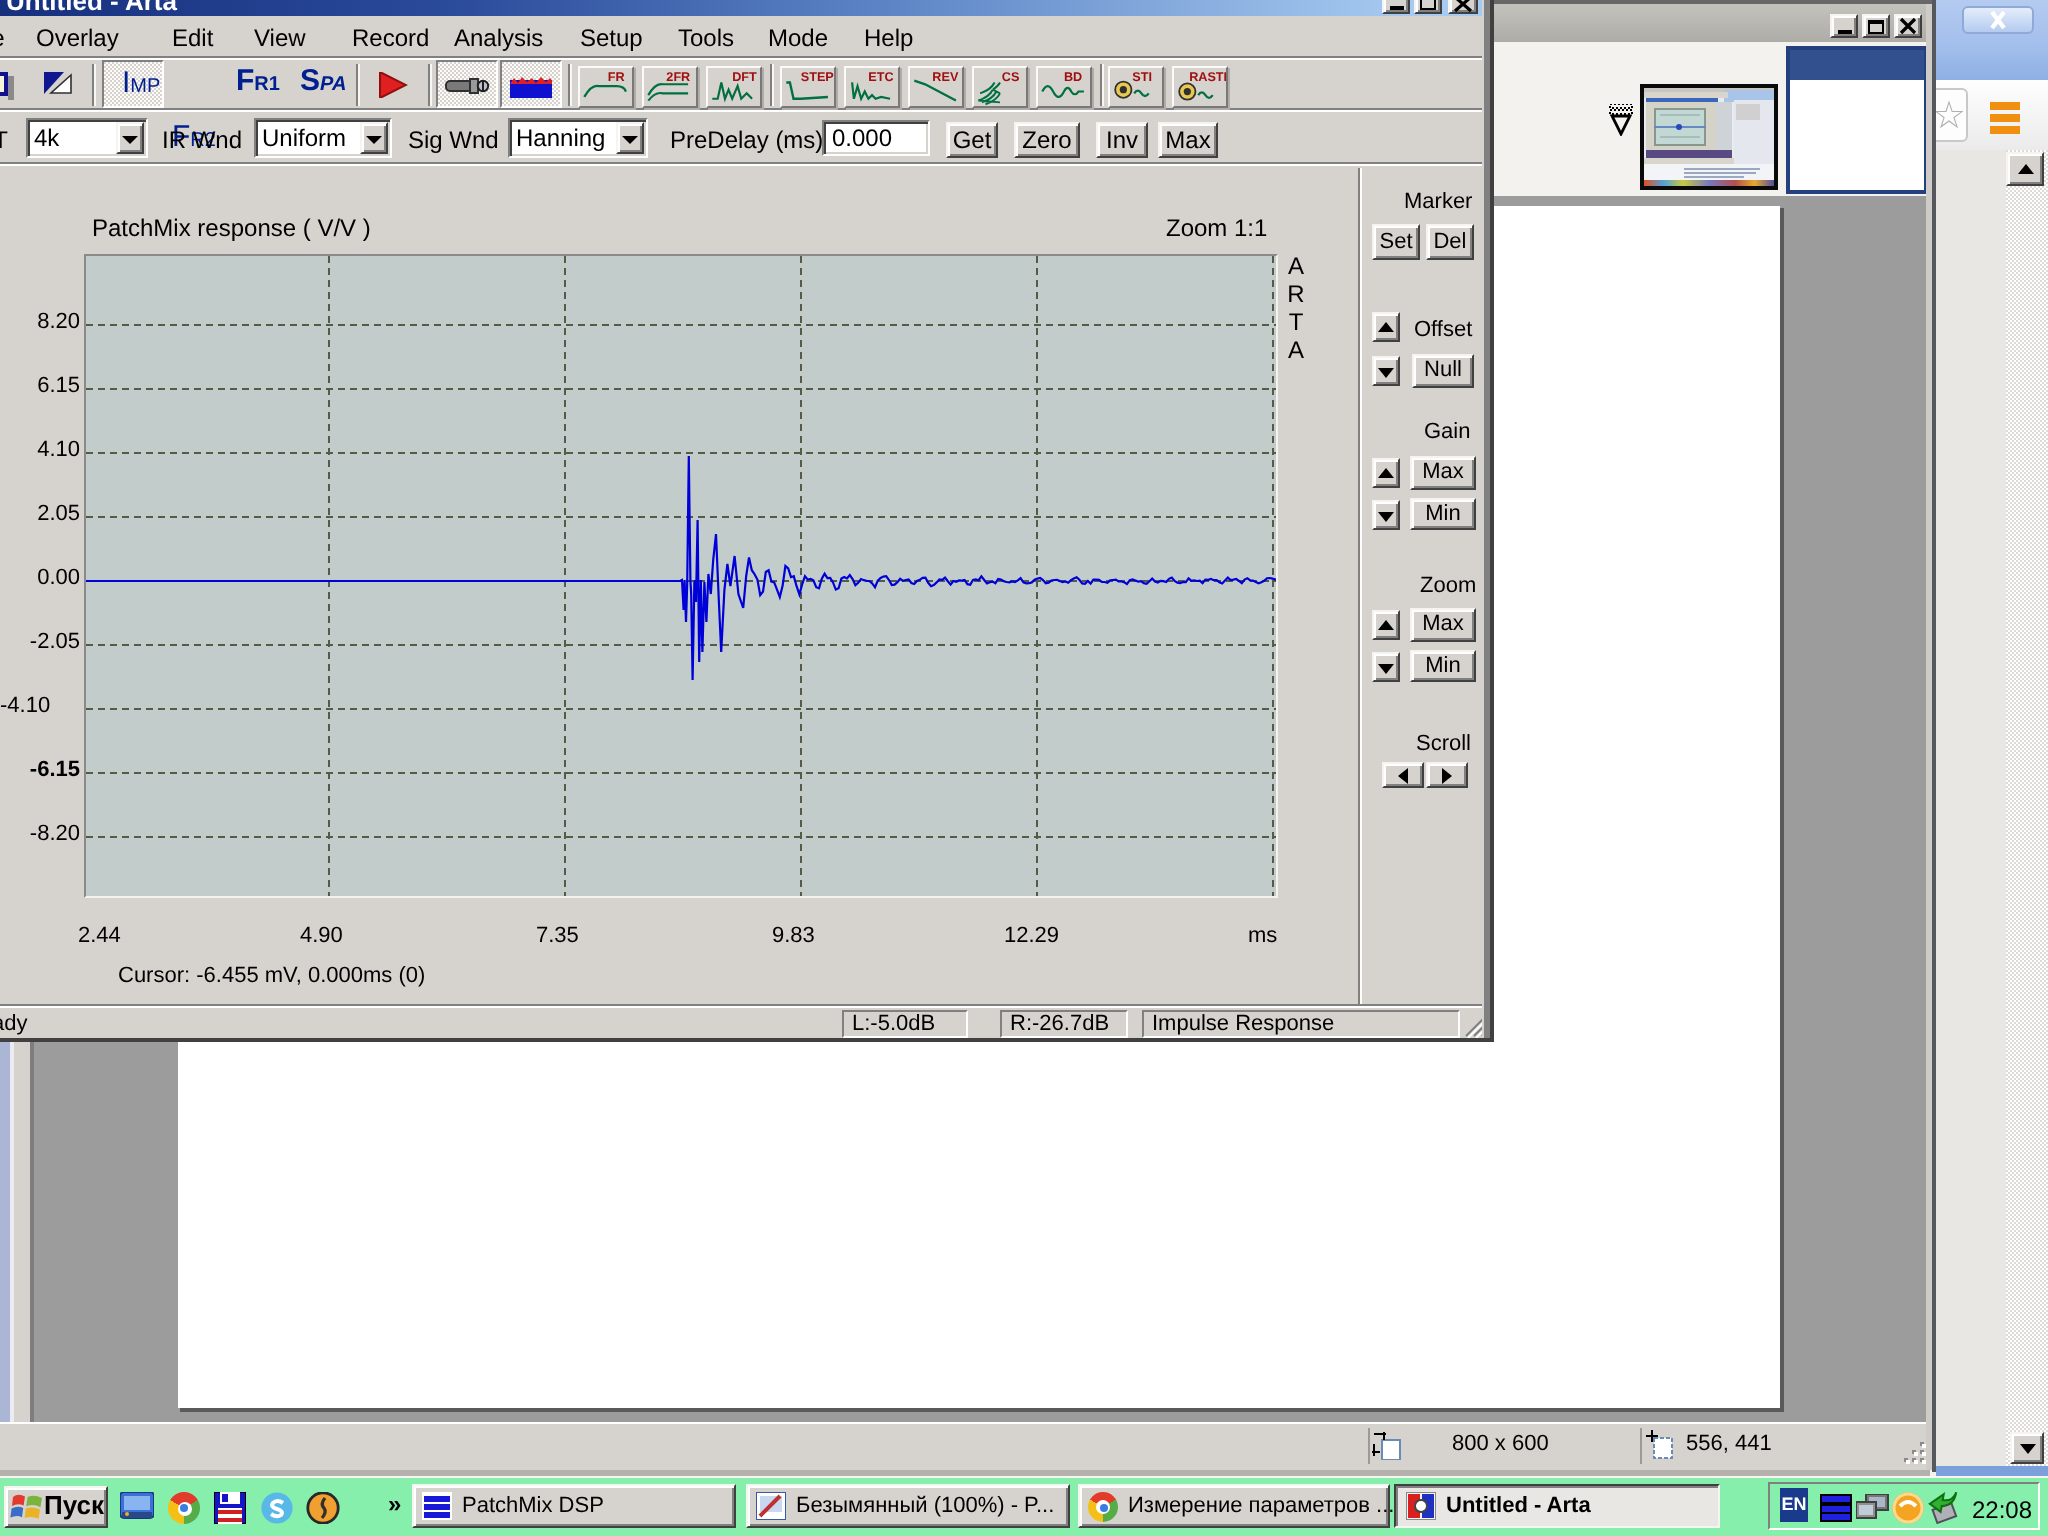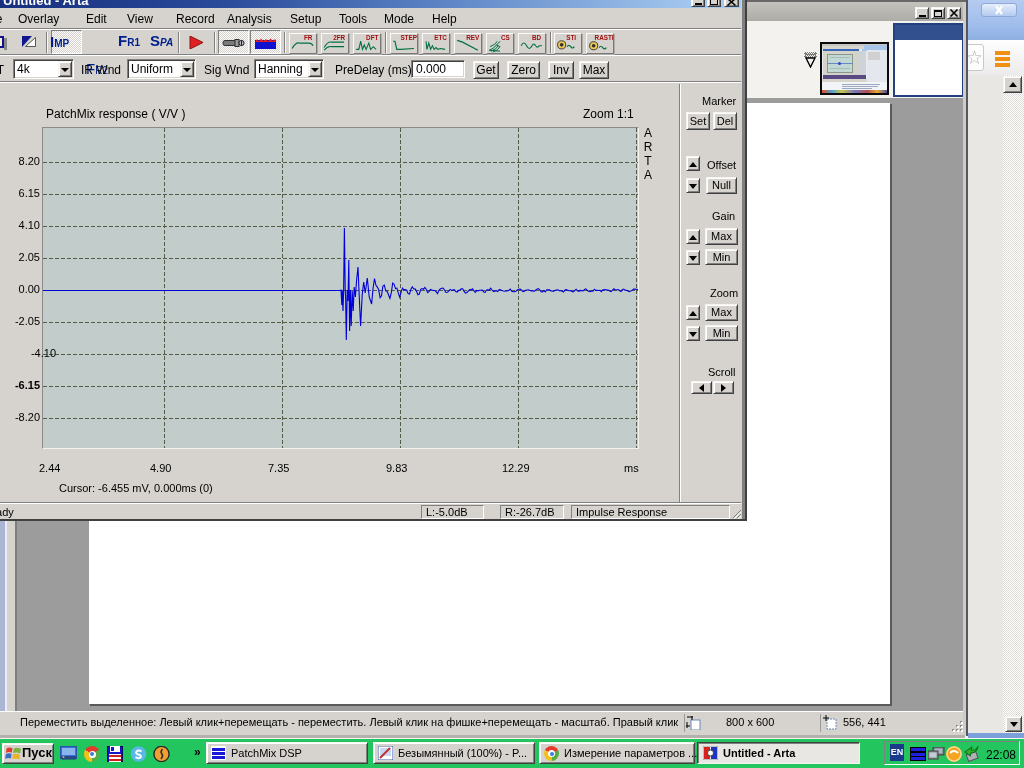--- a/index.html
+++ b/index.html
@@ -88,21 +88,20 @@
  <div class="ab" style="left:890px;top:104px;width:2px;height:602px;background:#5a5a5a;"></div>
  <div class="ab" style="left:90px;top:704px;width:802px;height:2px;background:#5a5a5a;"></div>
 
  <div class="ab" style="left:0;top:521px;width:5px;height:217px;background:#aab6d4;"></div>
  <div class="ab" style="left:5px;top:521px;width:2px;height:190px;background:#eceaf2;"></div>
  <div class="ab" style="left:7px;top:521px;width:9px;height:190px;background:#d6d3ce;"></div>
  <div class="ab" style="left:15px;top:521px;width:2px;height:190px;background:#7e7e7e;"></div>
 
  <div class="ab" style="left:0;top:711px;width:965px;height:24px;background:#d6d3ce;border-top:1px solid #fff;"></div>
  <div class="ab" style="left:0;top:735px;width:965px;height:3px;background:#b4b1ac;"></div>
- <div class="ab s11" style="left:20px;top:716px;color:#000;">Переместить выделенное: Левый клик+перемещать - переместить. Левый клик на фишке+перемещать - масштаб. Правый клик</div>
  <div class="ab" style="left:684px;top:714px;width:1px;height:18px;background:#9a9a9a;"></div>
  <div class="ab" style="left:686px;top:716px;width:15px;height:14px;">
    <svg width="15" height="14">
           <rect x="5" y="4" width="9" height="10" fill="#fff" stroke="#6a8ab8"></rect>
           <path d="M1 1 h6 M6 0 v4 M1 6 v6 M0 10 h4" stroke="#000" fill="none"></path>
         </svg>
  </div>
  <div class="ab s11" style="left:726px;top:716px;">800 x 600</div>
  <div class="ab" style="left:820px;top:714px;width:1px;height:18px;background:#9a9a9a;"></div>
  <div class="ab" style="left:823px;top:715px;width:15px;height:15px;">
@@ -168,21 +167,21 @@
  <div class="ab" style="left:-4px;top:36px;width:8px;height:12px;background:#f8f4d8;border:2px solid #101090;"></div>
  <div class="ab" style="left:4px;top:38px;width:3px;height:12px;background:#8a8a8a;"></div>
 
  <svg class="ab" style="left:22px;top:36px;" width="15" height="12" viewBox="0 0 15 12">
    <path d="M0 0 L10 0 L0 11 Z" fill="#101890"></path>
    <path d="M13.5 1.5 L13.5 10.5 L3.5 10.5 Z" fill="#fff" stroke="#303030" stroke-width="0.8"></path>
  </svg>
  <div class="ab sep" style="left:46px;top:32px;height:21px;"></div>
 
  <div class="ab tog" style="left:51px;top:30px;width:31px;height:24px;"></div>
- <div class="ab" style="left:50px;top:33px;color:#002090;font-weight:bold;font-size:15px;line-height:17px;">I<span style="font-size:10px;">MP</span></div>
+ <div class="ab" style="left:61px;top:33px;color:#002090;font-weight:normal;font-size:15px;line-height:17px;">I<span style="font-size:10px;">MP</span></div>
  <div class="ab" style="left:86px;top:32px;color:#002090;font-weight:normal;font-size:15px;line-height:18px;margin-top:28px;">F<span style="font-size:10px;">R2</span></div>
  <div class="ab" style="left:118px;top:32px;color:#002090;font-weight:bold;font-size:15px;line-height:18px;">F<span style="font-size:10px;">R1</span></div>
  <div class="ab" style="left:150px;top:32px;color:#002090;font-weight:bold;font-size:15px;line-height:18px;">S<span style="font-size:10px;font-style:italic;">PA</span></div>
  <div class="ab sep" style="left:178px;top:32px;height:21px;"></div>
  <svg class="ab" style="left:189px;top:36px;" width="15" height="13" viewBox="0 0 15 13">
         <path d="M1 0 L14 6.5 L1 13 Z" fill="#e02020" stroke="#901010" stroke-width="1"></path>
       </svg>
  <div class="ab sep" style="left:214px;top:32px;height:21px;"></div>
 
  <div class="ab tog" style="left:218px;top:30px;width:31px;height:24px;"></div>
@@ -294,21 +293,21 @@
   <polyline fill="none" stroke="#0000d8" stroke-width="1.1" points="0,162.5 297,162.5 298,162 298.8,177 299.3,162 300,183 300.6,164 301.4,100 302.2,162 302.6,169 303.3,212 304.2,162 305,173 305.8,132 306.6,203 307.4,162 308.2,198 309.2,163 310.2,183 311.2,159 312.4,169 313.6,152 315.0,139 316.4,172 317.6,198 319.2,167 320.7,154 322.2,165 324.3,150 326.2,169 328.6,176 330.1,160 331.5,150.7 332.9,157.1 334.3,159.1 335.7,161.8 337.1,169.6 338.5,167.8 339.9,158.0 341.3,157.1 342.7,162.8 344.1,163.2 345.5,166.8 346.9,170.5 348.3,164.9 349.7,155.0 351.1,156.2 352.5,160.6 353.9,160.1 355.3,165.1 356.7,169.2 358.1,164.1 359.5,160.1 360.9,161.8 362.3,161.5 363.7,162.2 365.1,165.6 366.5,166.1 367.9,161.3 369.3,158.8 370.7,161.0 372.1,160.9 373.5,163.2 374.9,166.8 376.3,166.1 377.7,161.3 379.1,160.5 380.5,161.2 381.9,159.5 383.3,161.5 384.7,164.6 386.1,163.4 387.5,161.5 388.9,162.1 390.3,162.4 391.7,162.5 393.1,163.7 394.5,165.6 395.9,162.3 397.3,161.0 398.7,160.3 400.1,160.1 401.5,162.0 402.9,164.5 404.3,164.3 405.7,163.1 407.1,161.4 408.5,162.4 409.9,162.0 411.3,161.7 412.7,163.5 414.1,164.0 415.5,162.5 416.9,161.9 418.3,160.9 419.7,160.8 421.1,163.4 422.5,165.1 423.9,164.5 425.3,163.2 426.7,161.7 428.1,161.9 429.5,160.8 430.9,162.6 432.3,164.3 433.7,162.5 435.1,162.9 436.5,162.2 437.9,162.3 439.3,162.0 440.7,164.1 442.1,164.4 443.5,162.0 444.9,161.7 446.3,162.1 447.7,160.2 449.1,162.0 450.5,163.7 451.9,163.1 453.3,162.8 454.7,163.6 456.1,161.5 457.5,161.8 458.9,162.6 460.3,163.0 461.7,163.2 463.1,162.7 464.5,163.0 465.9,162.2 467.3,161.1 468.7,163.2 470.1,163.7 471.5,163.6 472.9,163.2 474.3,161.9 475.7,161.3 477.1,161.0 478.5,162.0 479.9,163.6 481.3,163.3 482.7,162.3 484.1,162.0 485.5,161.9 486.9,162.5 488.3,163.0 489.7,162.7 491.1,163.4 492.5,162.1 493.9,161.2 495.3,160.6 496.7,161.9 498.1,163.7 499.5,163.9 500.9,162.5 502.3,163.8 503.7,161.8 505.1,161.8 506.5,161.9 507.9,162.9 509.3,163.0 510.7,163.4 512.1,162.2 513.5,162.0 514.9,161.8 516.3,162.7 517.7,162.7 519.1,163.1 520.5,164.0 521.9,162.1 523.3,161.7 524.7,162.2 526.1,162.8 527.5,162.6 528.9,163.6 530.3,163.9 531.7,162.6 533.1,161.3 534.5,162.8 535.9,163.3 537.3,162.4 538.7,162.6 540.1,163.0 541.5,161.4 542.9,160.8 544.3,162.5 545.7,163.3 547.1,163.6 548.5,163.0 549.9,163.1 551.3,161.2 552.7,162.4 554.1,162.2 555.5,162.5 556.9,162.3 558.3,163.6 559.7,161.8 561.1,161.9 562.5,161.5 563.9,162.1 565.3,162.1 566.7,163.1 568.1,163.7 569.5,162.2 570.9,160.8 572.3,162.0 573.7,161.8 575.1,161.5 576.5,162.5 577.9,163.6 579.3,161.8 580.7,161.1 582.1,162.2 583.5,162.3 584.9,163.0 586.3,163.6 587.7,163.1 589.1,162.4 590.5,161.1 591.9,161.0 593.3,161.3 597,162.5"></polyline>
  </svg>
  </div>
 
  <div class="ab s11" style="left:0;top:155px;width:40px;text-align:right;">8.20</div>
  <div class="ab s11" style="left:0;top:187px;width:40px;text-align:right;">6.15</div>
  <div class="ab s11" style="left:0;top:219px;width:40px;text-align:right;">4.10</div>
  <div class="ab s11" style="left:0;top:251px;width:40px;text-align:right;">2.05</div>
  <div class="ab s11" style="left:0;top:283px;width:40px;text-align:right;">0.00</div>
  <div class="ab s11" style="left:0;top:315px;width:40px;text-align:right;">-2.05</div>
- <div class="ab s11" style="left:0;top:347px;width:40px;text-align:right;margin-left:16px;">-4.10</div>
+ <div class="ab s11" style="left:0;top:347px;width:40px;">-4.10</div>
  <div class="ab s11" style="left:0;top:379px;width:40px;text-align:right;font-weight:bold;">-6.15</div>
  <div class="ab s11" style="left:0;top:411px;width:40px;text-align:right;">-8.20</div>
 
  <div class="ab" style="left:642px;top:126px;width:12px;font-size:12px;line-height:14px;text-align:center;">A<br>R<br>T<br>A</div>
 
  <div class="ab s11" style="left:39px;top:462px;">2.44</div>
  <div class="ab s11" style="left:150px;top:462px;">4.90</div>
  <div class="ab s11" style="left:268px;top:462px;">7.35</div>
  <div class="ab s11" style="left:386px;top:462px;">9.83</div>
  <div class="ab s11" style="left:502px;top:462px;">12.29</div>
@@ -352,21 +351,21 @@
           <line x1="12" y1="2" x2="2" y2="12"></line>
           <line x1="12" y1="6" x2="6" y2="12"></line>
           <line x1="12" y1="10" x2="10" y2="12"></line>
         </g>
       </svg>
 
  <div class="ab" style="left:741px;top:0;width:6px;height:521px;background:#d6d3ce;border-right:2px solid #404040;box-shadow:inset -3px 0 0 #808080;"></div>
  <div class="ab" style="left:0;top:519px;width:747px;height:2px;background:#404040;"></div>
 </div>
 
-<div class="ab" style="left:0;top:738px;width:1024px;height:30px;background:#22c55e;border-top:1px solid #f6f5f2;">
+<div class="ab" style="left:0;top:738px;width:1024px;height:30px;background:#86efac;border-top:1px solid #f6f5f2;">
 
  <div class="ab btn" style="left:2px;top:4px;width:52px;height:21px;"></div>
  <svg class="ab" style="left:5px;top:6px;" width="17" height="16" viewBox="0 0 17 16">
   <path d="M1.5 3.5 Q4 1.5 7.5 3.2 L6.8 7.8 Q4 6.3 1 8 Z" fill="#e23a2e"></path>
   <path d="M8.8 3.5 Q12 2 16 4 L15.2 8.6 Q12 6.8 8.1 8.1 Z" fill="#7ab33e"></path>
   <path d="M.8 9.2 Q4 7.6 6.6 9 L6 13.6 Q3.4 12.2 .2 13.8 Z" fill="#3a6cc8"></path>
   <path d="M7.9 9.3 Q11.5 8 15 9.8 L14.3 14.4 Q11 12.8 7.3 14 Z" fill="#ecb226"></path>
  </svg>
  <div class="ab" style="left:22px;top:6px;font-weight:bold;font-size:13px;">Пуск</div>
 

